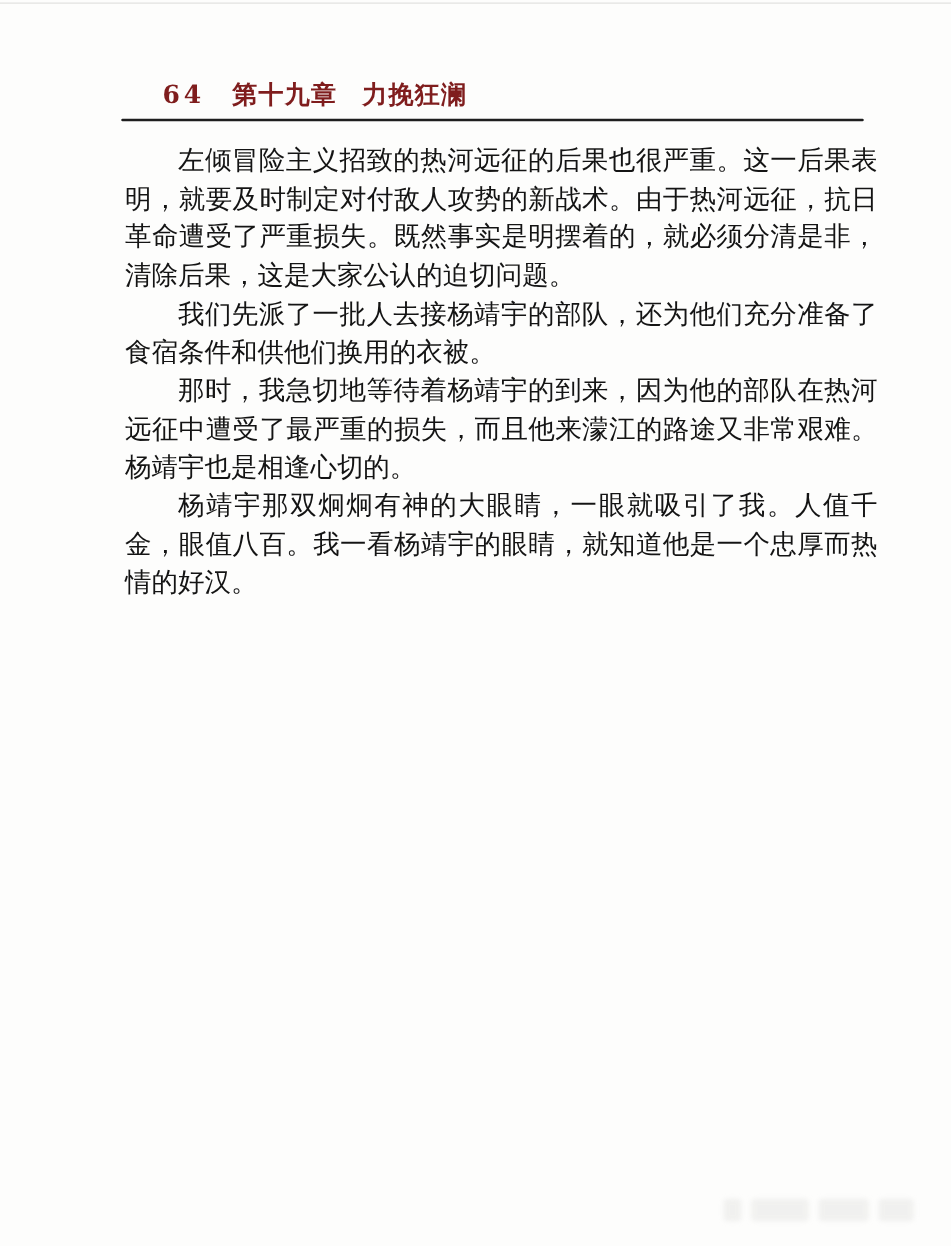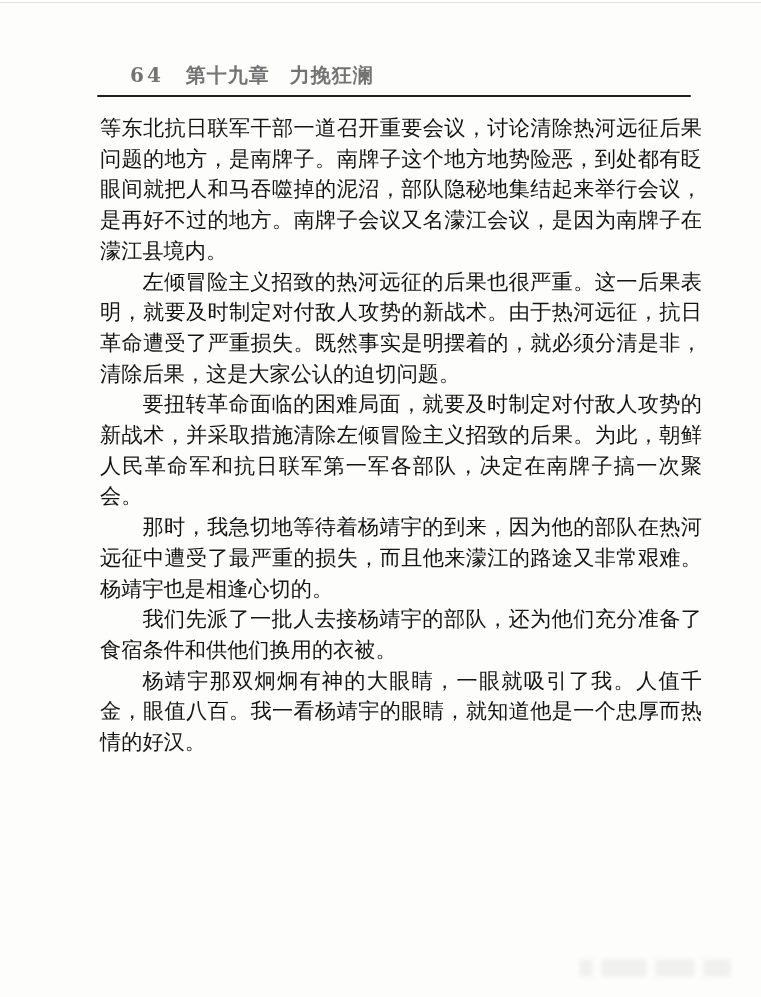--- a/index.html
+++ b/index.html
@@ -26,21 +26,21 @@
     background: #e2e2e0;
   }
   .running-header {
     position: absolute;
     left: 130px;
     top: 62px;
     font-size: 20px;
     font-weight: bold;
     letter-spacing: 1px;
     white-space: nowrap;
-    color: #737373;
+    color: #7f1d1d;
   }
   .running-header .page-num {
     display: inline-block;
     margin-right: 22px;
     letter-spacing: 3px;
   }
   .running-header .chapter-label {
     display: inline-block;
     margin-right: 20px;
   }
@@ -101,25 +101,23 @@
 
   <div class="scan-top-line"></div>
 
   <div class="running-header">
     <span class="page-num">64</span><span class="chapter-label">第十九章</span><span class="chapter-title">力挽狂澜</span>
   </div>
 
   <div class="header-rule"></div>
 
   <div class="body-text">
-    <p class="continuation">等东北抗日联军干部一道召开重要会议，讨论清除热河远征后果问题的地方，是南牌子。南牌子这个地方地势险恶，到处都有眨眼间就把人和马吞噬掉的泥沼，部队隐秘地集结起来举行会议，是再好不过的地方。南牌子会议又名濛江会议，是因为南牌子在濛江县境内。</p>
     <p>左倾冒险主义招致的热河远征的后果也很严重。这一后果表明，就要及时制定对付敌人攻势的新战术。由于热河远征，抗日革命遭受了严重损失。既然事实是明摆着的，就必须分清是非，清除后果，这是大家公认的迫切问题。</p>
-    <p>要扭转革命面临的困难局面，就要及时制定对付敌人攻势的新战术，并采取措施清除左倾冒险主义招致的后果。为此，朝鲜人民革命军和抗日联军第一军各部队，决定在南牌子搞一次聚会。</p>
+    <p>我们先派了一批人去接杨靖宇的部队，还为他们充分准备了食宿条件和供他们换用的衣被。</p>
     <p>那时，我急切地等待着杨靖宇的到来，因为他的部队在热河远征中遭受了最严重的损失，而且他来濛江的路途又非常艰难。杨靖宇也是相逢心切的。</p>
-    <p>我们先派了一批人去接杨靖宇的部队，还为他们充分准备了食宿条件和供他们换用的衣被。</p>
     <p>杨靖宇那双炯炯有神的大眼睛，一眼就吸引了我。人值千金，眼值八百。我一看杨靖宇的眼睛，就知道他是一个忠厚而热情的好汉。</p>
   </div>
 
   <div class="watermark-smudge">
     <span></span>
       <span></span>
       <span></span>
       <span></span>
   </div>
 

